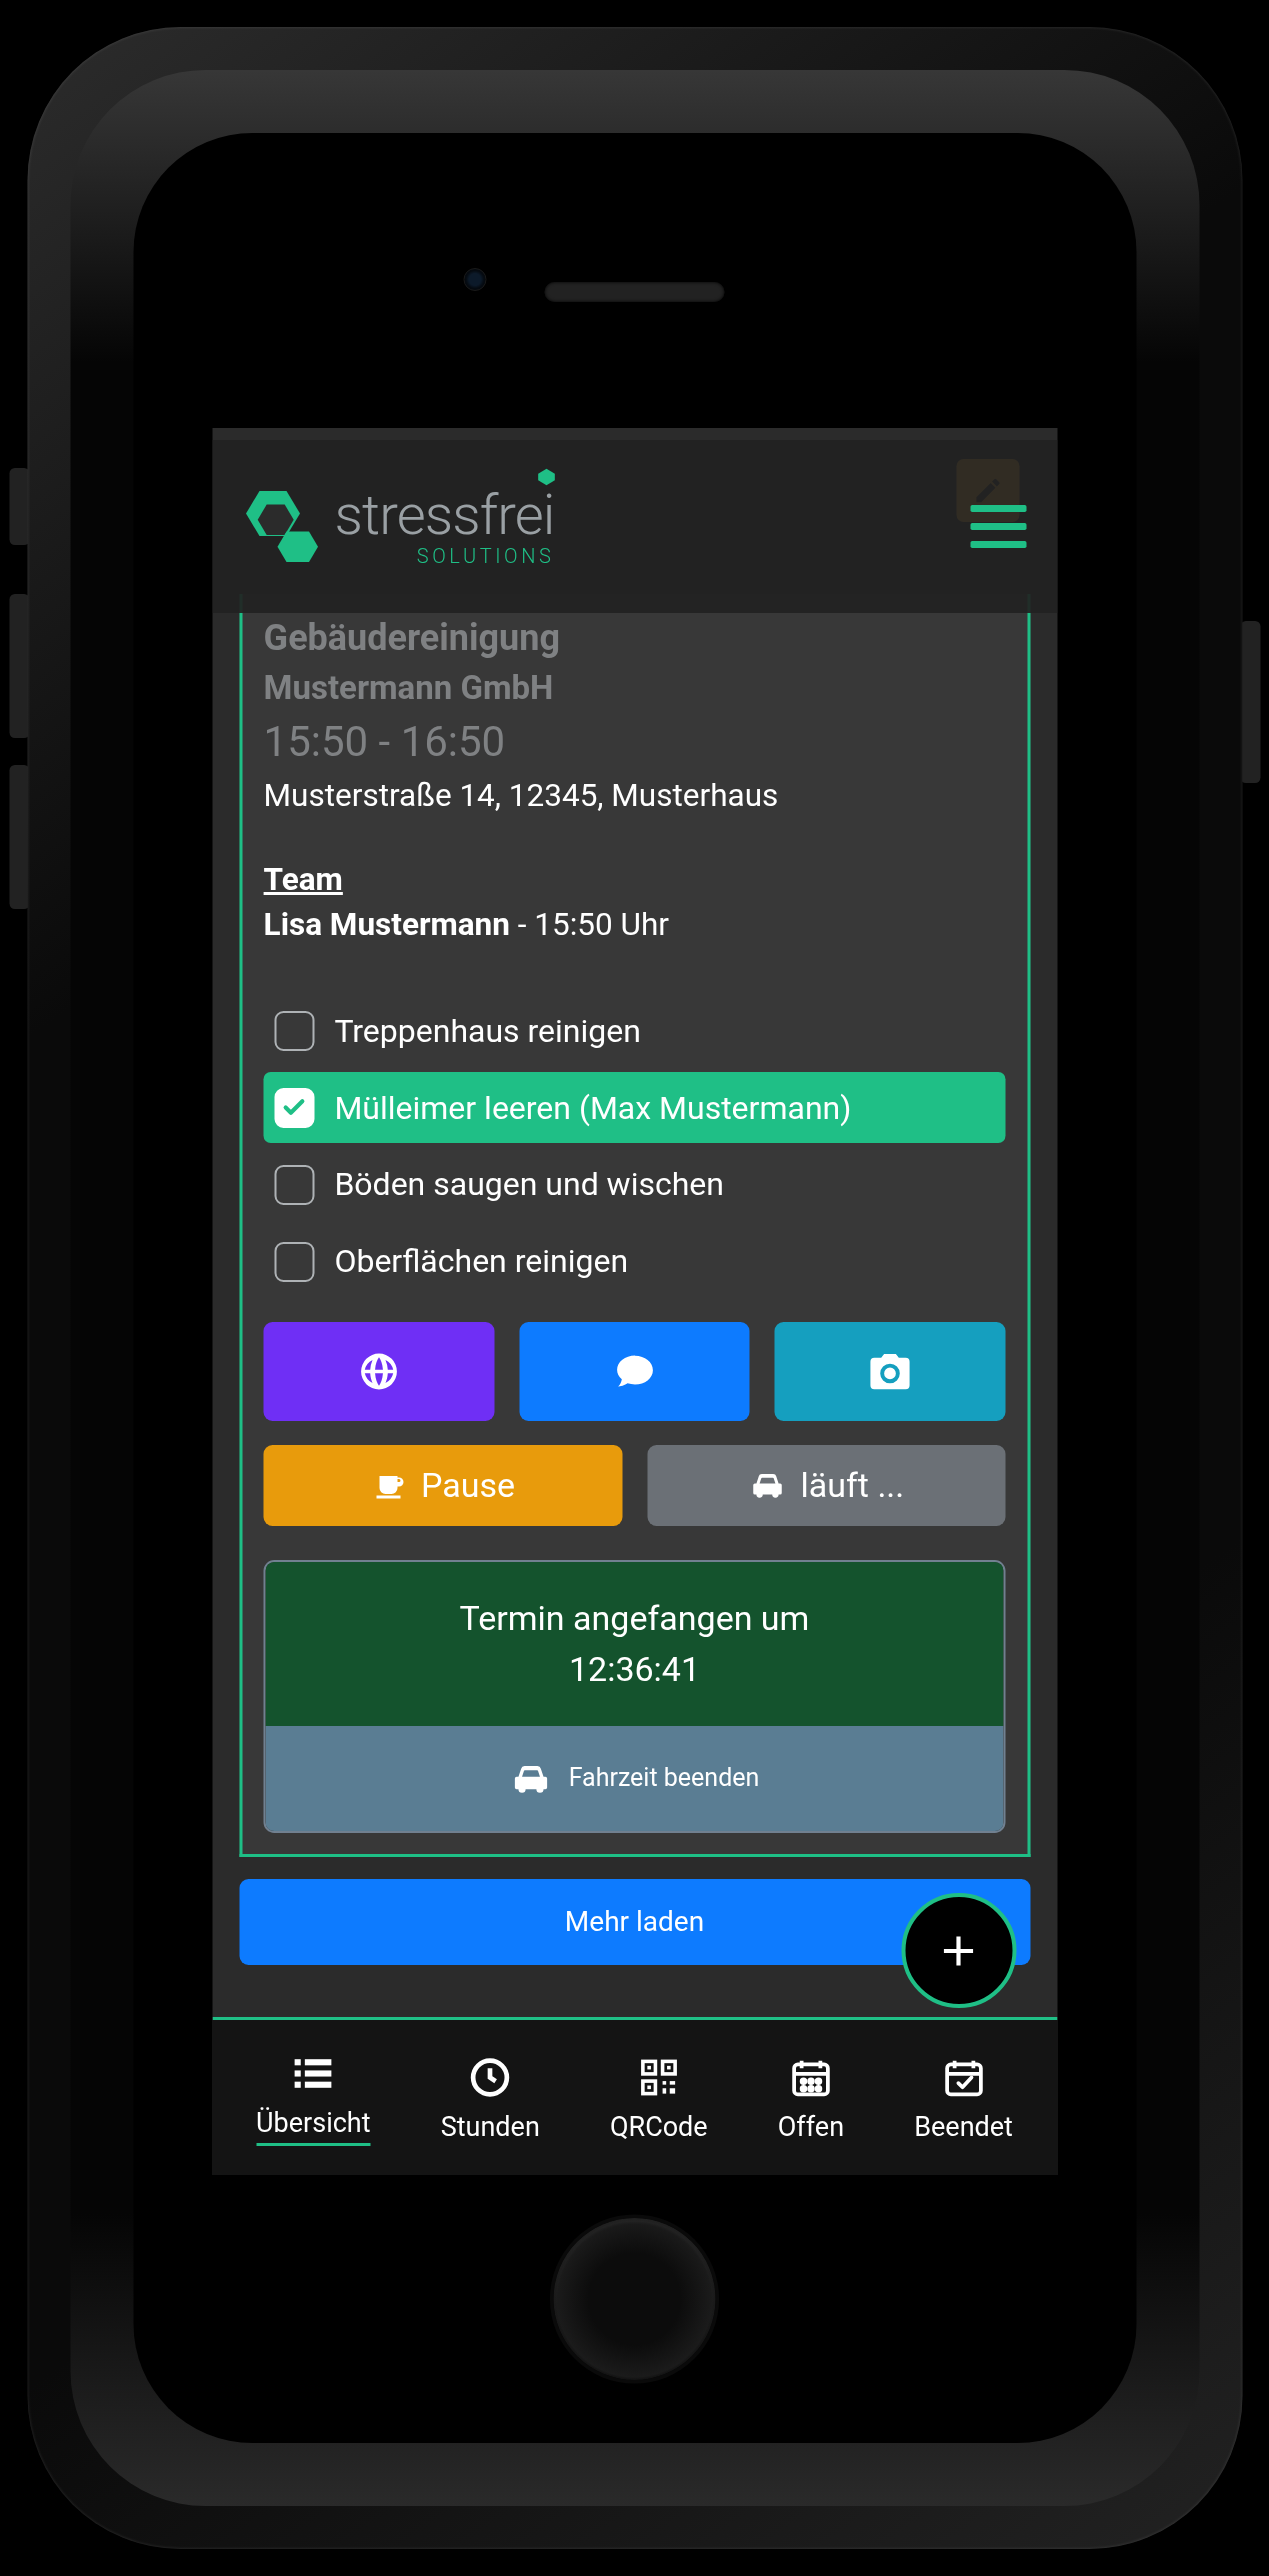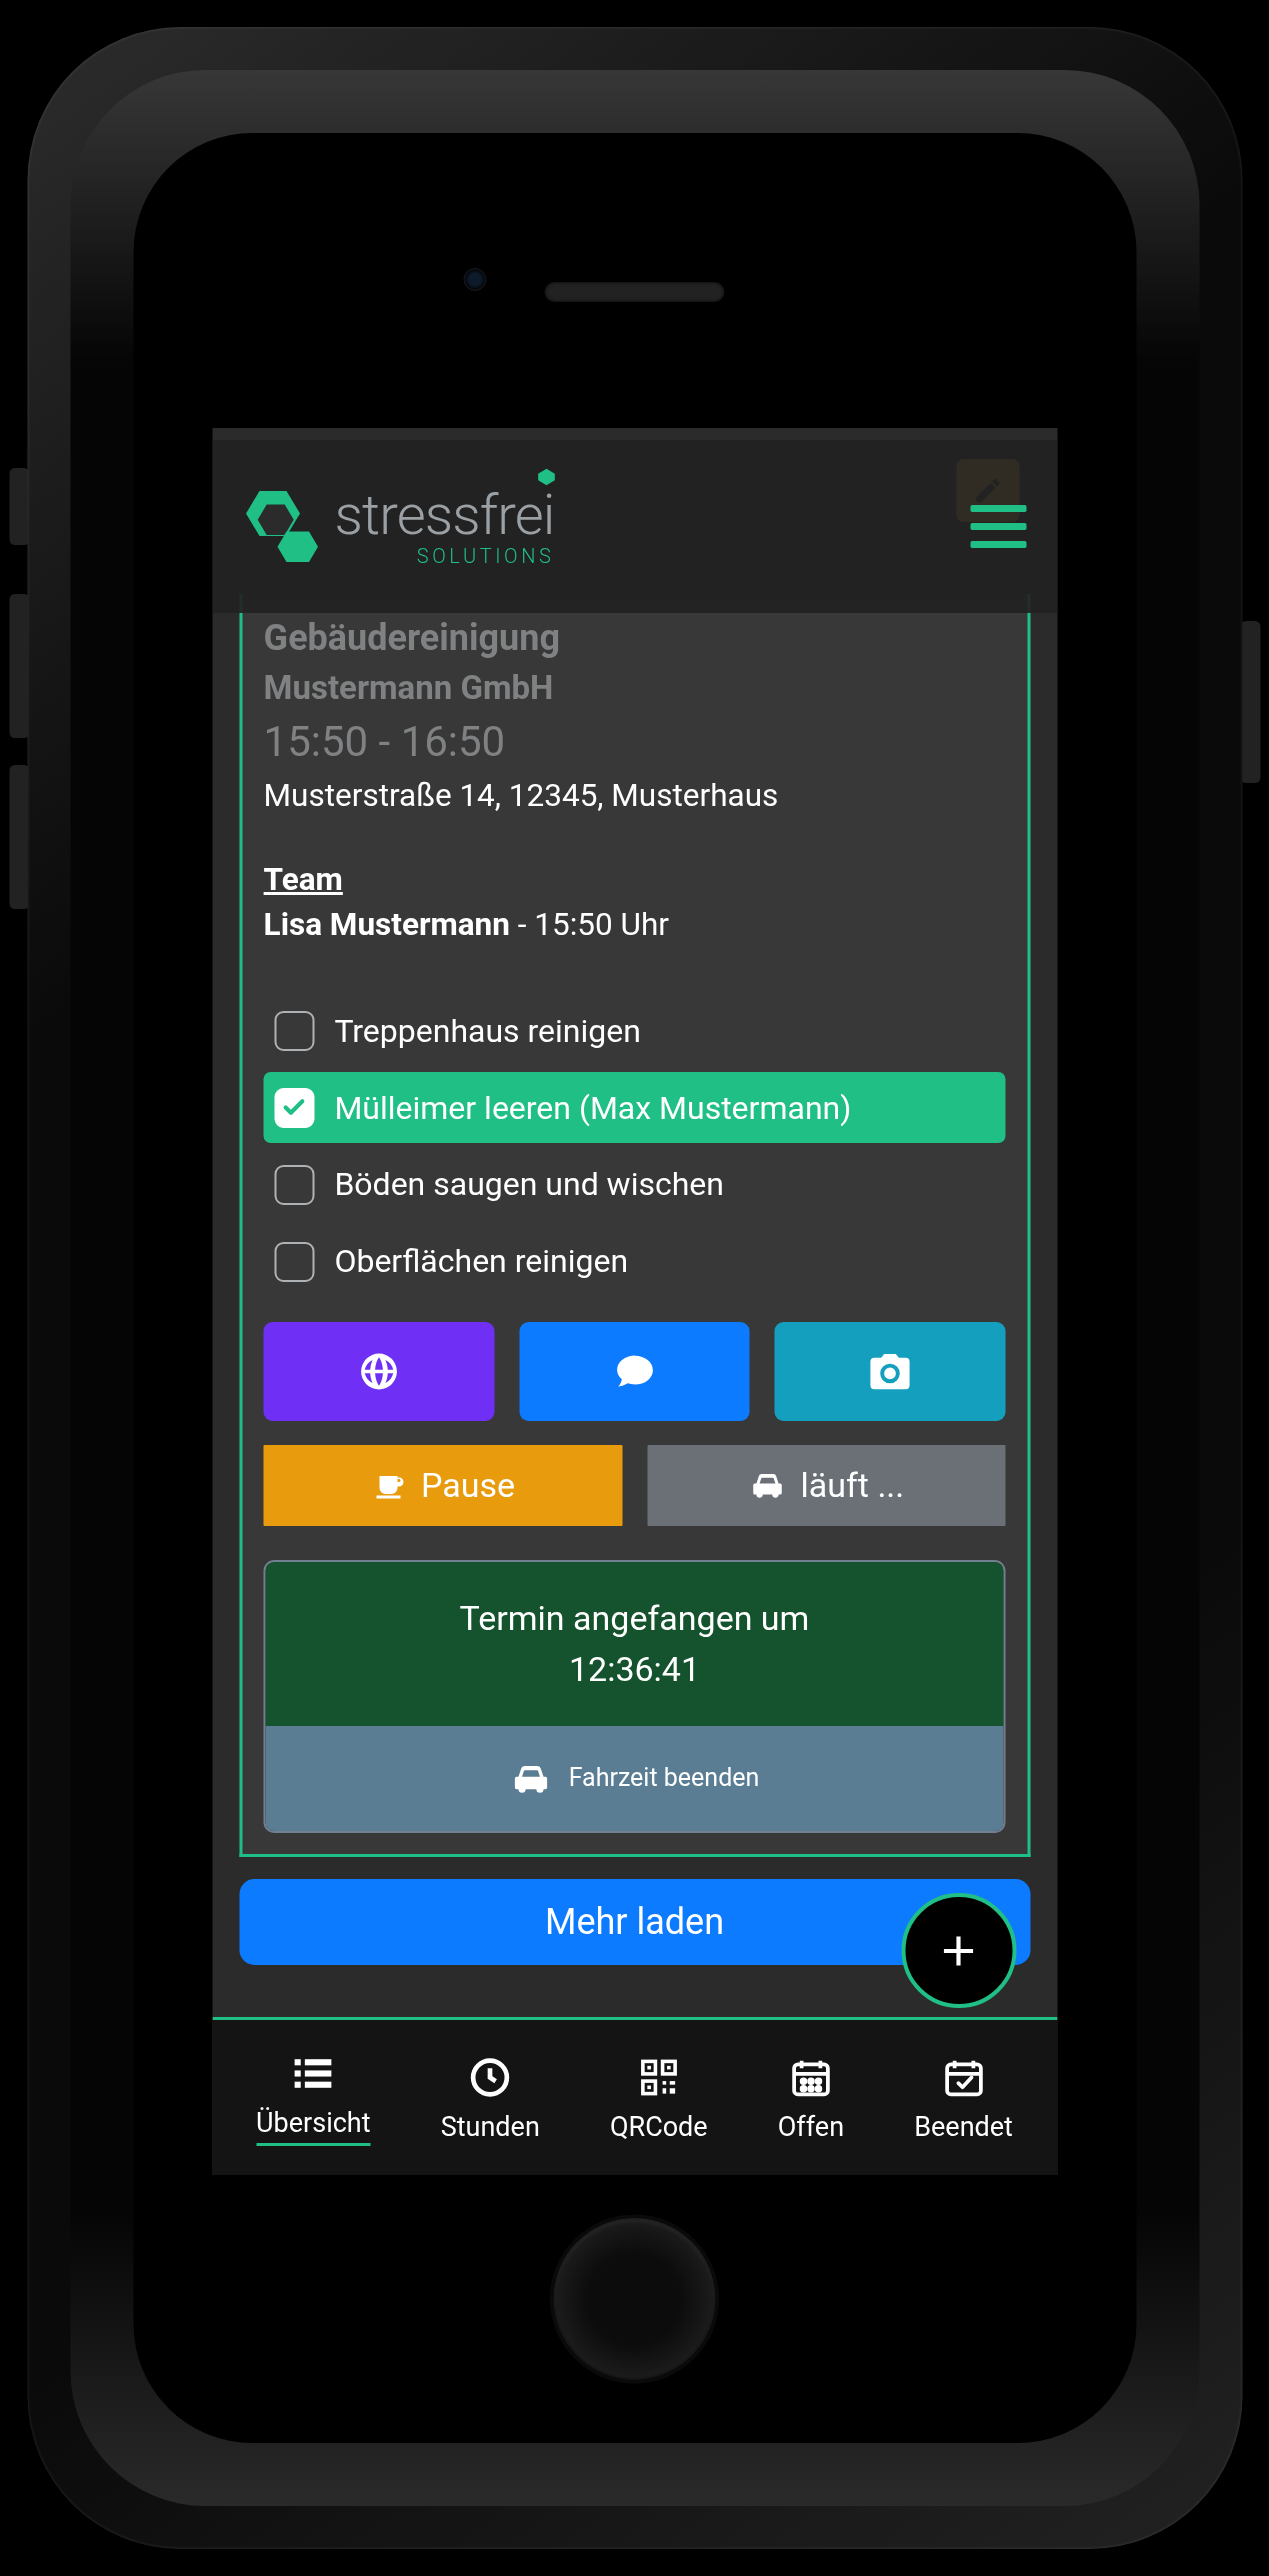--- a/index.html
+++ b/index.html
@@ -176,21 +176,21 @@
     flex:1; height:99px; border-radius:9px;
     display:flex;align-items:center;justify-content:center;
     color:#fff;
   }
   .sq-purple { background:var(--purple); }
   .sq-blue { background:var(--blue); }
   .sq-teal { background:var(--teal); }
 
   .wide-btns { display:flex; gap:25px; margin-top:23.4px; }
   .wide {
-    flex:1; height:81px; border-radius:1px;
+    flex:1; height:81px; border-radius:9px;
     display:flex;align-items:center;justify-content:center;gap:14.4px;
     font-size:34px; color:#fff;
   }
   .w-orange { background:var(--orange); }
   .w-gray { background:var(--gray); }
 
   .status-box {
     margin-top:34px;
     border:2.7px solid #718090;
     border-radius:10.8px;
@@ -207,24 +207,24 @@
     background:var(--slate);
     text-align:center;
     padding:31px 9px;
     font-size:25px;
     display:flex;align-items:center;justify-content:center;gap:16px;
   }
 
   .load-more {
     margin:21.6px 0 0 0;
     height:86px;
-    border-radius:15px;
+    border-radius:9px;
     background:var(--blue);
     display:flex;align-items:center;justify-content:center;
-    font-size:36px;color:#fff;
+    font-size:28px;color:#fff;
   }
 
   .fab {
     position:absolute;
     right:41px; bottom:167px;
     width:115px; height:115px;
     border-radius:50%;
     background:#000;
     border:4.5px solid var(--green);
     display:flex;align-items:center;justify-content:center;

